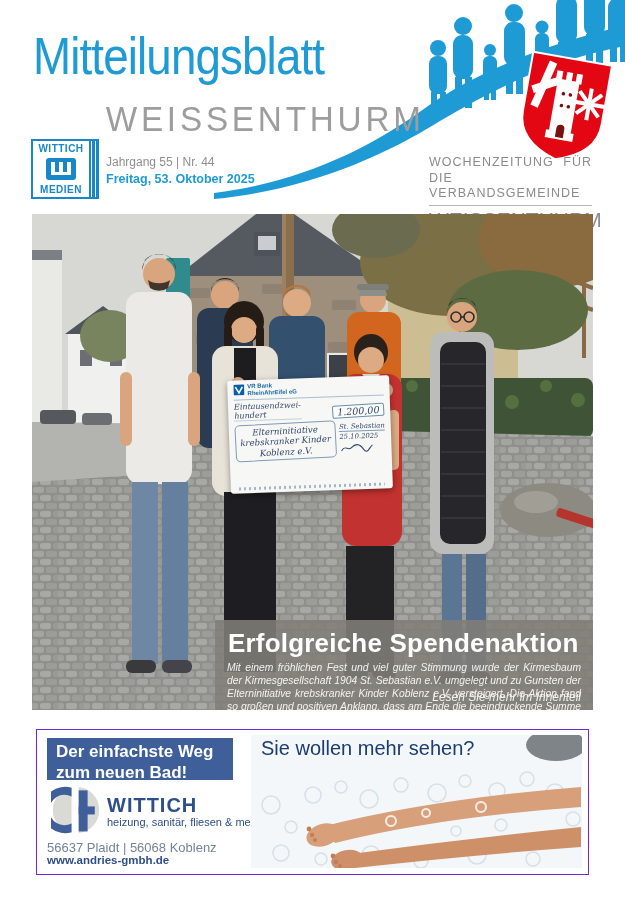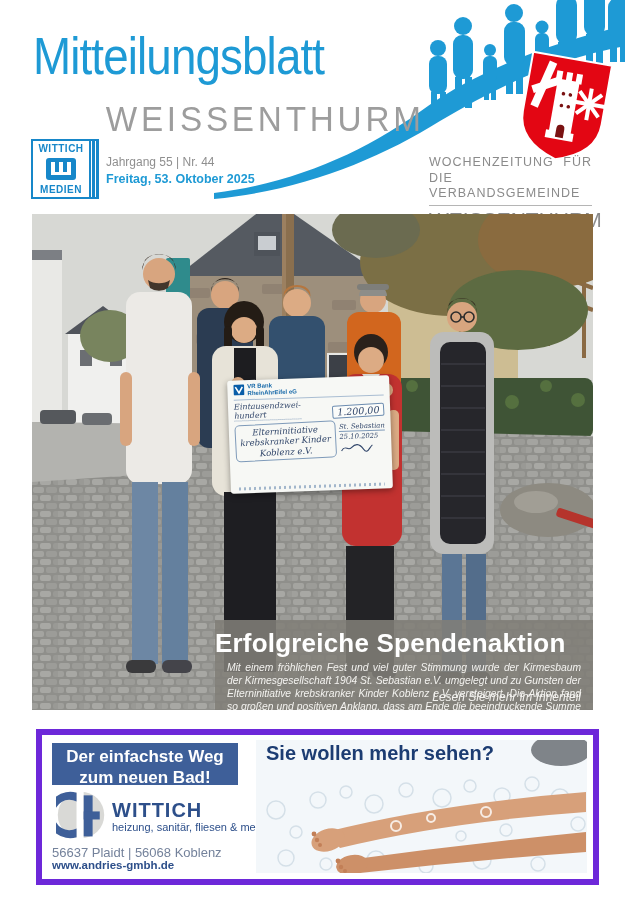--- a/index.html
+++ b/index.html
@@ -41,35 +41,35 @@
   .check-row2{display:flex;justify-content:space-between;margin-top:3px;}
   .payee-box{border:1.4px solid #7e9ab9;border-radius:5px;padding:2px 4px;text-align:center;
              font-size:8.6px;line-height:1.2;transform:rotate(-1deg);}
   .check-right{display:flex;flex-direction:column;align-items:flex-start;font-size:6.8px;gap:1px;padding-top:2px;}
   .check-right .pl{border-bottom:1px solid #7e9ab9;}
   .micro{position:absolute;left:8px;right:8px;bottom:3px;height:3px;
          background:repeating-linear-gradient(90deg,#7e9ab9 0 2px,transparent 2px 5px);opacity:.7;}
 
   
   .overlay{position:absolute;left:183px;top:406px;right:0;bottom:0;background:rgba(129,126,120,.88);z-index:3;}
-  .headline{margin:8px 12px 2px 0;font-size:26px;font-weight:bold;color:#fff;letter-spacing:.2px;white-space:nowrap;}
+  .headline{margin:8px 12px 2px 13px;font-size:26px;font-weight:bold;color:#fff;letter-spacing:.2px;white-space:nowrap;}
   .caption{margin:2px 12px 0 12px;font-size:10.3px;line-height:1.27;font-style:italic;color:#f3f2ef;text-align:justify;}
   .read-more{position:absolute;right:12px;bottom:6px;font-size:12px;font-style:italic;color:#f3f2ef;}
 
   
-  .ad{position:absolute;left:36px;top:729px;width:551px;height:144px;border:6px solid #6d28d9;background:#fff;text-align:center;}
+  .ad{position:absolute;left:36px;top:729px;width:551px;height:144px;border:1px solid #6d28d9;background:#fff;}
   .ad-blue{position:absolute;left:10px;top:8px;width:186px;height:42px;background:#3e5f99;color:#fff;
            font-weight:bold;font-size:17px;line-height:1.25;padding:3px 9px;box-sizing:border-box;}
   .andries-logo{position:absolute;left:14px;top:55px;}
   .andries-name{position:absolute;left:70px;top:64px;font-size:20px;font-weight:bold;color:#2d4f8a;letter-spacing:1px;}
   .andries-tag{position:absolute;left:70px;top:86px;font-size:11px;color:#2d4f8a;}
   .ad-addr{position:absolute;left:10px;top:110px;font-size:13px;color:#74829b;}
   .ad-web{position:absolute;left:10px;top:124px;font-size:11.5px;font-weight:bold;color:#2d4f8a;}
   .bath{position:absolute;left:214px;top:5px;width:331px;height:133px;overflow:hidden;background:#f6f9fb;}
-  .promo1{position:absolute;left:10px;top:2px;font-size:20px;font-weight:bold;color:#1c3c72;z-index:2;}
+  .promo1{position:absolute;left:10px;top:2px;font-size:20px;font-weight:normal;color:#1c3c72;z-index:2;}
   .promo2{position:absolute;left:10px;top:27px;font-size:13px;font-weight:bold;color:#2a61a8;z-index:2;}
 </style>
 </head>
 <body>
 
 <div class="page">
 
   <header class="masthead">
 
     <svg class="mast-svg" width="625" height="214" viewBox="0 0 625 214">

